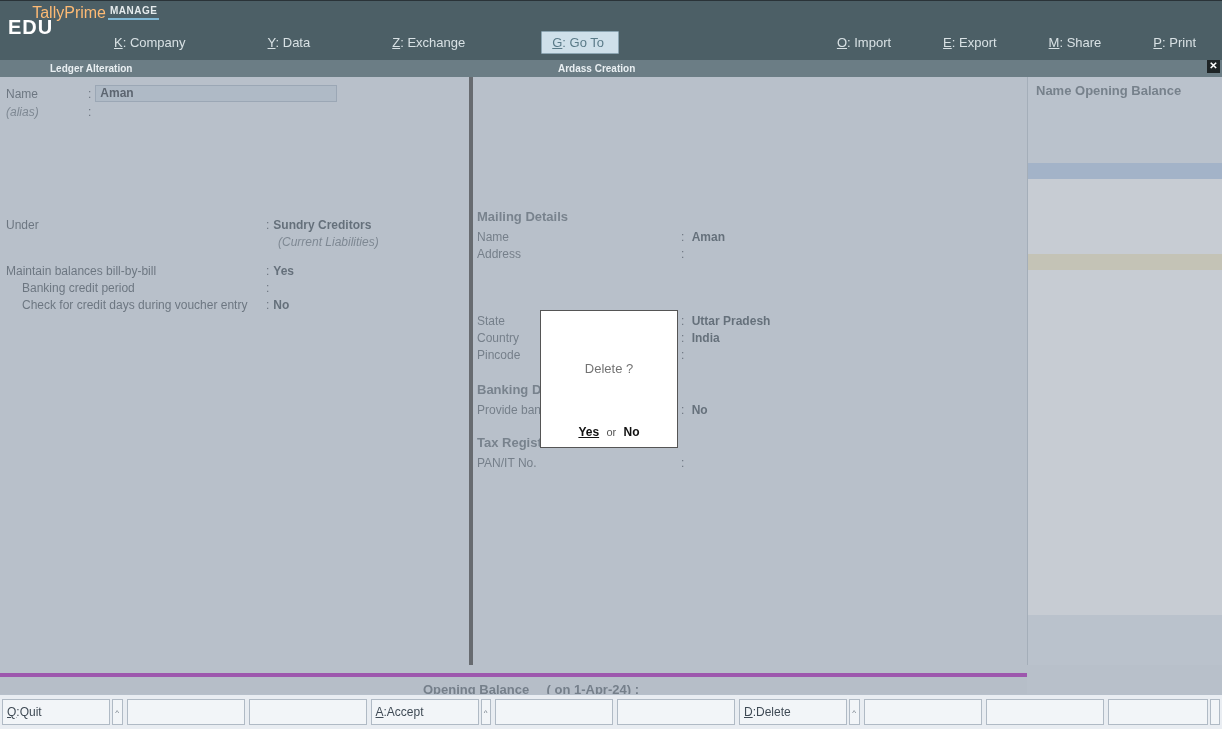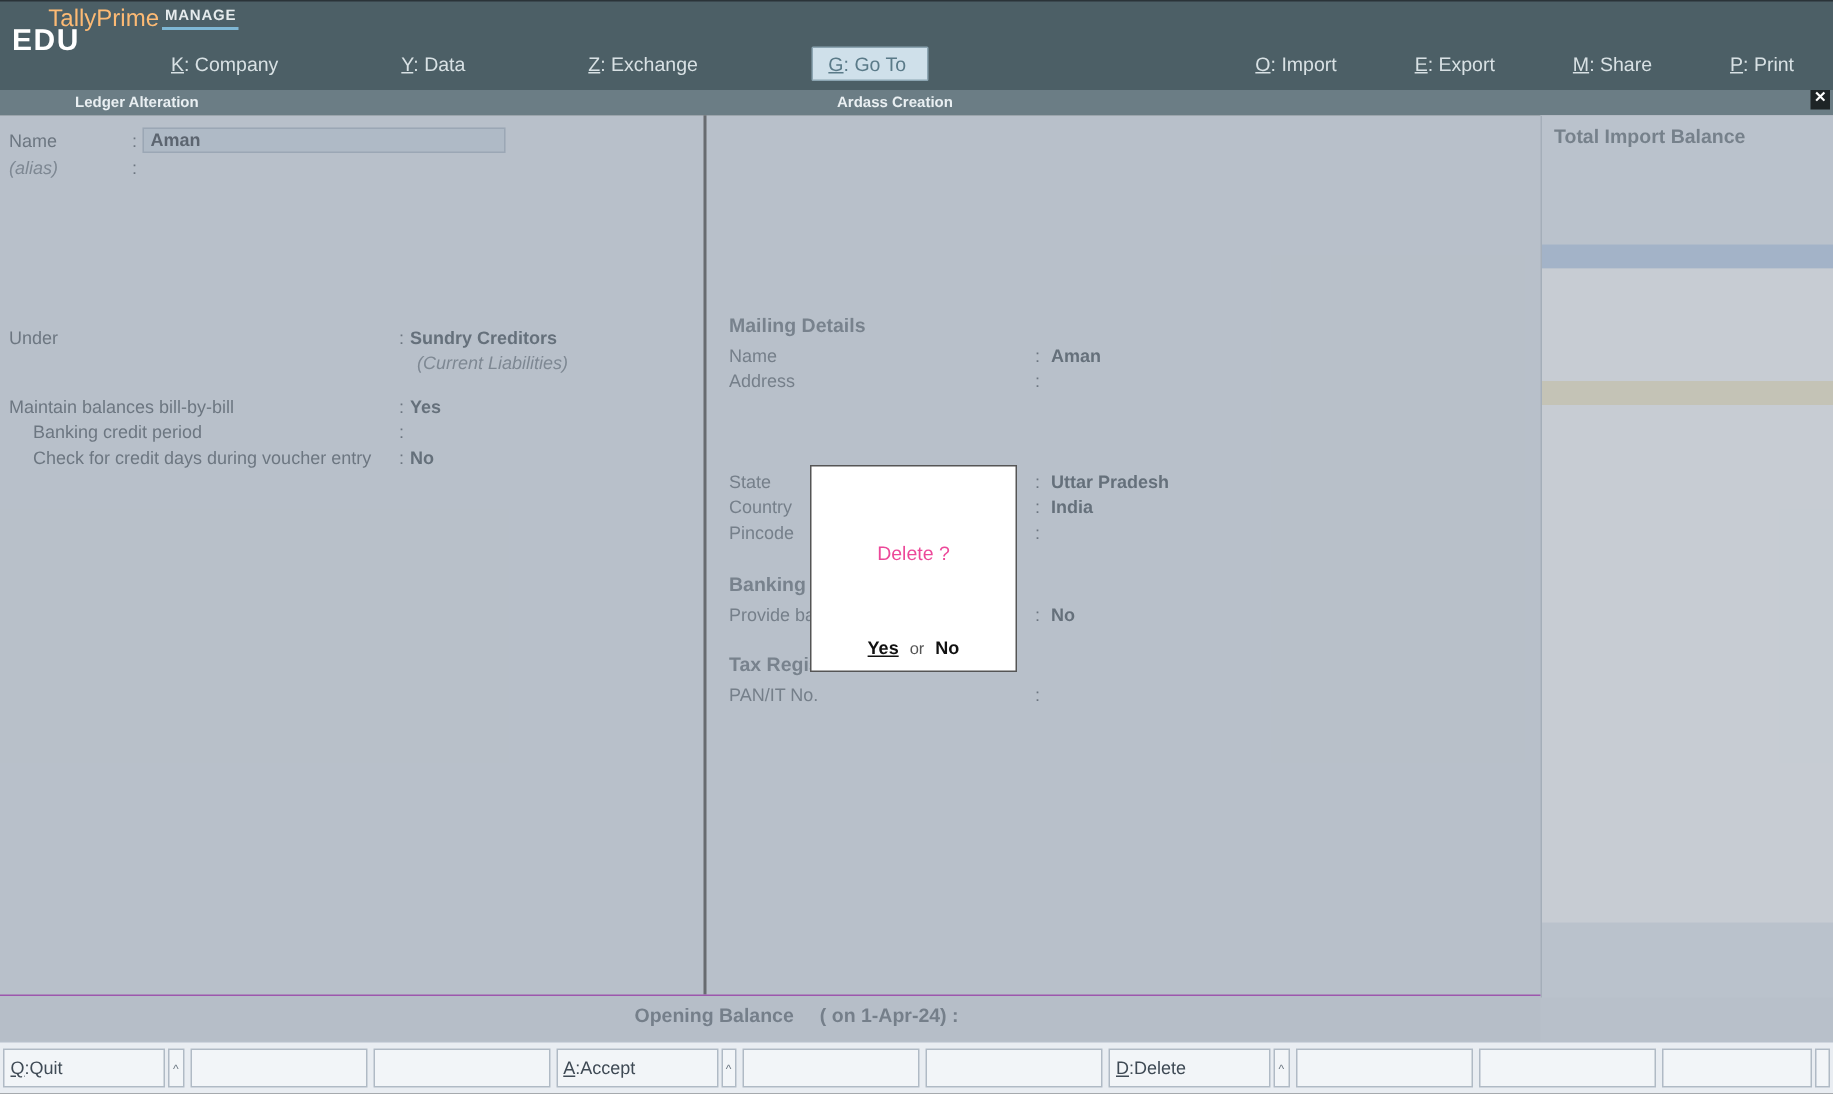--- a/index.html
+++ b/index.html
@@ -111,22 +111,22 @@
     left: 0; top: 0;
     width: 466px;
     height: 588px;
     padding: 8px 6px;
   }
   .mid-col {
     position: absolute;
     left: 469px; top: 0;
     width: 560px;
     height: 588px;
-    padding: 8px 15px;
-    border-left: 2px solid #404040;
+    padding: 8px 4px;
+    border-left: 4px solid #404040;
   }
   .right-col {
     position: absolute;
     right: 0; top: 0;
     width: 195px;
     height: 588px;
     background: #d8dee7;
   }
   .right-col-inner {
     border-left: 1px solid #b0bac5;
@@ -162,23 +162,23 @@
     padding: 6px 8px;
   }
   .blue-strip { background: #aec3e0; height: 16px; position: absolute; top: 86px; left:0; right:0; }
   .cream-strip { background: #e9e0c0; height: 16px; position: absolute; top: 177px; left:0; right:0; }
   .white-fill { background: #eef1f5; position:absolute; top:102px; left:0; right:0; height: 75px;}
   .white-fill2 { background: #eef1f5; position:absolute; top:193px; left:0; right:0; bottom: 50px;}
 
   .opening-bar {
     position: absolute;
     left: 0; right: 195px; bottom: 0;
-    height: 32px;
+    height: 22px;
     background: #cfd7e1;
-    border-top: 1px solid #a21caf;
+    border-top: 4px solid #a21caf;
     text-align: center;
     padding-top: 5px;
     padding-left: 35px;
   }
   .opening-bar span { color: #5a6570; font-weight: bold; font-size: 13px; }
   .opening-date { color: #5a6570; font-weight: bold; margin-left: 14px; font-size: 13px;}
 
   .bottom-bar {
     position: absolute;
     left: 0; right: 0; bottom: 0;
@@ -227,21 +227,21 @@
     background: #fff;
     border: 1px solid #555;
     z-index: 50;
     display: flex;
     flex-direction: column;
     justify-content: space-between;
     align-items: center;
     padding: 50px 6px 8px 6px;
     font-size: 13px;
   }
-  .dialog-q { color: #ec4899; }
+  .dialog-q { color: #737373; }
   .dialog-ans { color: #111; font-size: 12px; }
   .dialog-ans .yes { font-weight: bold; text-decoration: underline; cursor:pointer; }
   .dialog-ans .or { color: #555; font-size: 11px; margin: 0 4px;}
   .dialog-ans .no { font-weight: bold; cursor:pointer; }
 </style>
 </head>
 <body>
 
 <div class="topbar">
   <div class="topbar-top">
@@ -330,21 +330,21 @@
 
     <div class="section-heading" style="margin-top:20px;">Banking Details</div>
     <div class="mid-row"><span class="mid-label">Provide bank details</span><span class="fld-colon">:</span> <span class="fld-value">No</span></div>
 
     <div class="section-heading" style="margin-top:18px;">Tax Registration Details</div>
     <div class="mid-row"><span class="mid-label">PAN/IT No.</span><span class="fld-colon">:</span></div>
   </div>
 
   <div class="right-col">
     <div class="right-col-inner">
-      <div class="tot-open">Total Import Balance</div>
+      <div class="tot-open">Name Opening Balance</div>
       <div class="blue-strip"></div>
       <div class="white-fill"></div>
       <div class="cream-strip"></div>
       <div class="white-fill2"></div>
     </div>
   </div>
 
   <div class="opening-bar">
     <span>Opening Balance</span>
     <span class="opening-date">( on 1-Apr-24)  :</span>

